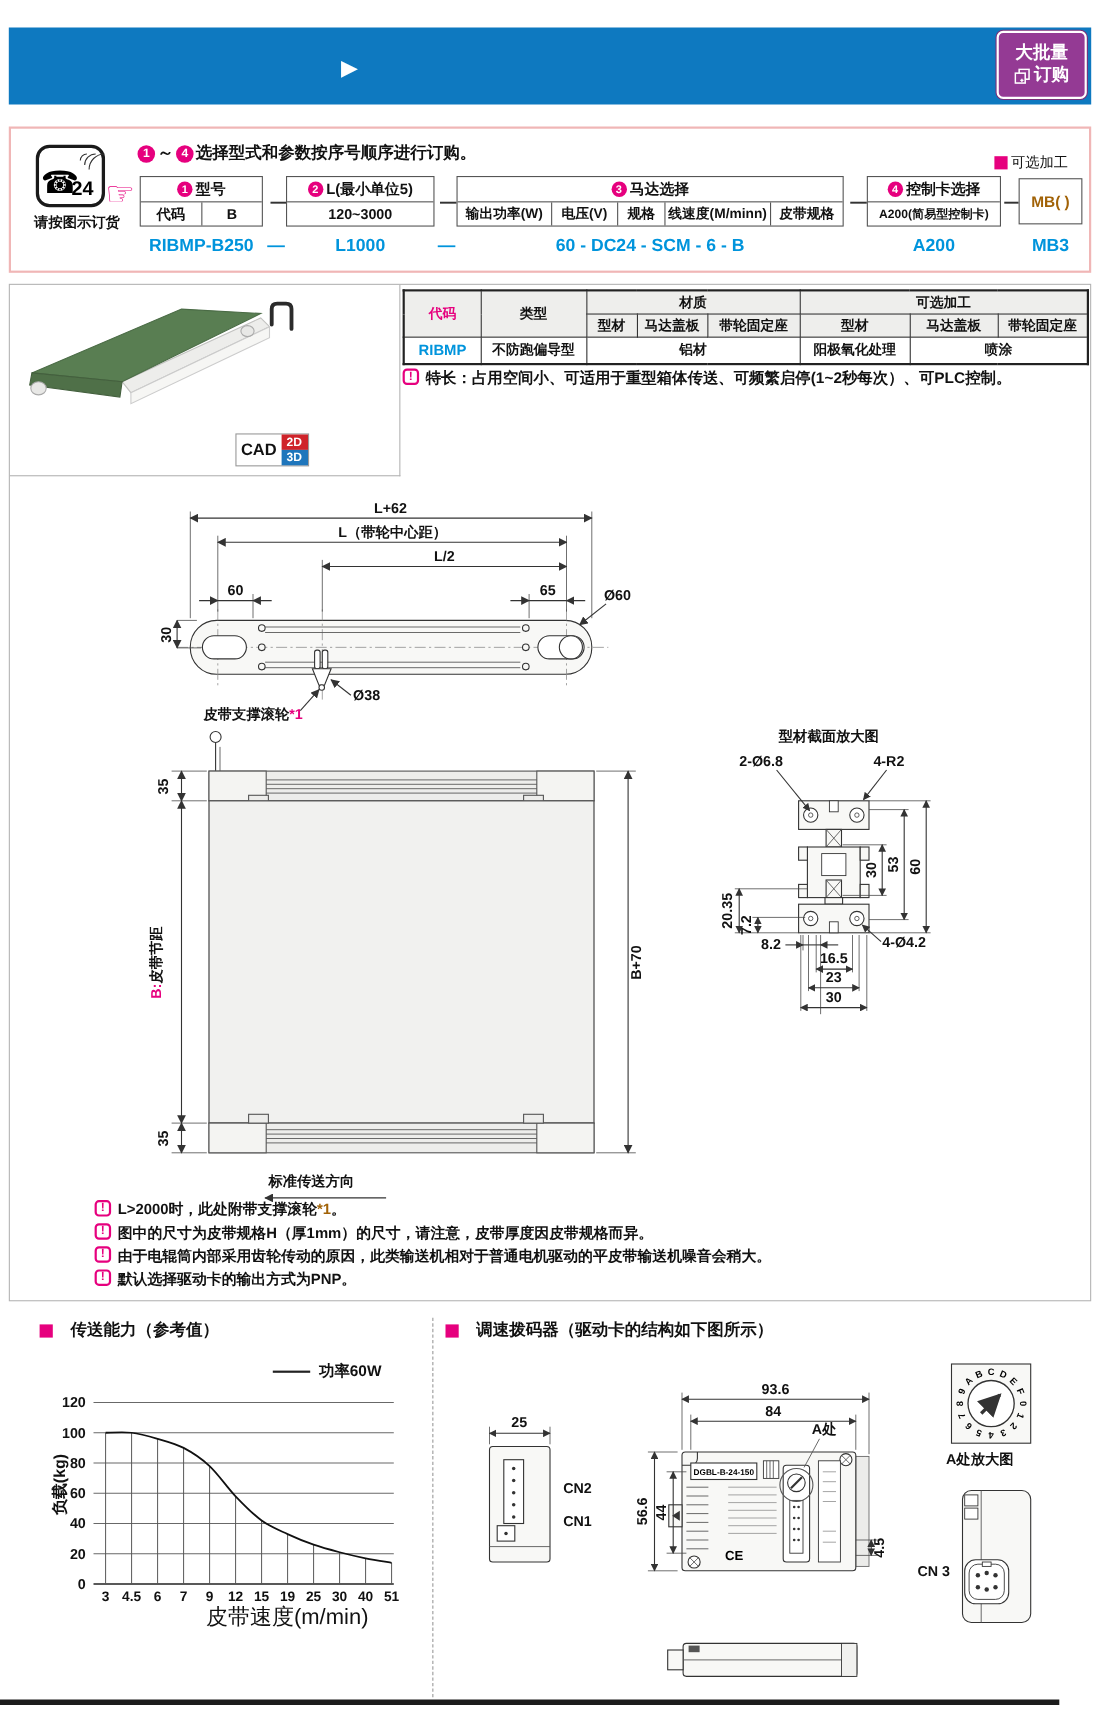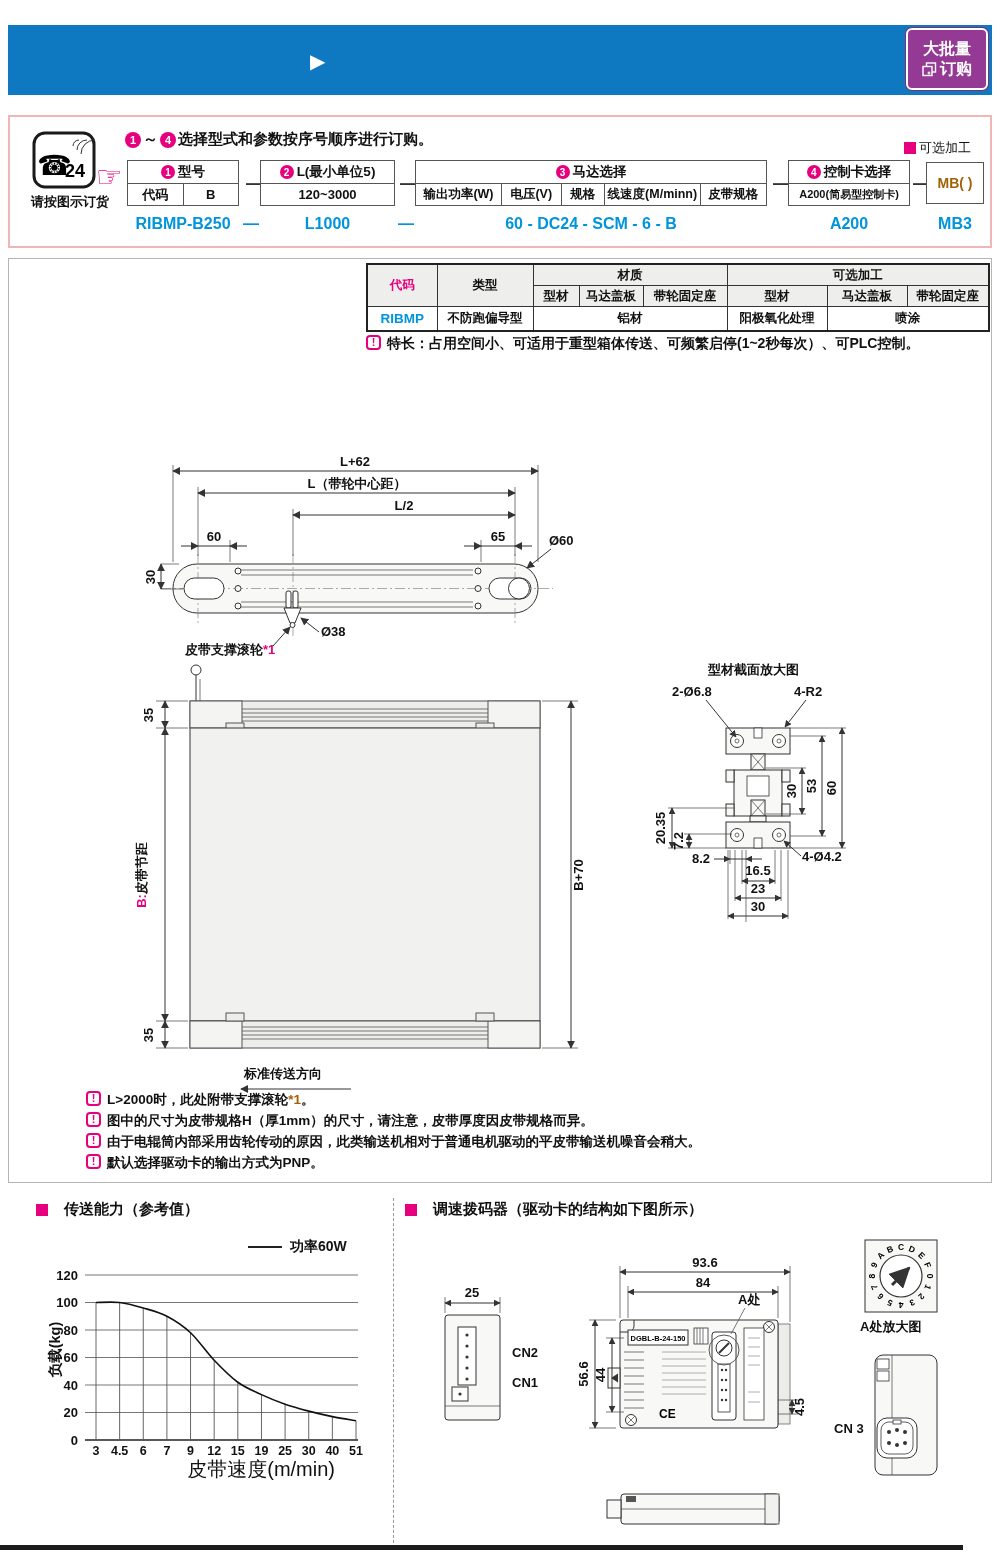--- a/index.html
+++ b/index.html
@@ -181,20 +181,38 @@
     <div class="ex" style="left:233px;color:#0094dc;">—</div>
     <div class="ex" style="left:250px;width:135px;">L1000</div>
     <div class="ex" style="left:388px;color:#0094dc;">—</div>
     <div class="ex" style="left:405px;width:352px;">60 - DC24 - SCM - 6 - B</div>
     <div class="ex" style="left:778px;width:122px;">A200</div>
     <div class="ex" style="left:916px;width:58px;">MB3</div>
   </div>
 
   <div id="mid" class="abs">
 
+    <div id="prodbox" class="abs">
+      <svg class="abs" style="left:6px;top:10px;" width="340" height="120" viewBox="0 0 340 120">
+        <polygon points="96,78 222,20 230,28 104,88" fill="#ededeb" stroke="#c2c2c0" stroke-width="1"></polygon>
+        <polygon points="104,88 230,28 230,38 104,98" fill="#f6f6f4" stroke="#cccccc" stroke-width="1"></polygon>
+        <polygon points="14,70 150,12 222,16 96,78" fill="#597e52" stroke="#4a6b45" stroke-width="1"></polygon>
+        <polygon points="14,70 96,78 94,92 12,81" fill="#4f7048" stroke="#44603e" stroke-width="1"></polygon>
+        <ellipse cx="20" cy="84" rx="7" ry="6" fill="#e8e8e6" stroke="#aaa"></ellipse>
+        <ellipse cx="210" cy="32" rx="6" ry="5" fill="#e8e8e6" stroke="#aaa"></ellipse>
+        <path d="M232,26 L232,12 Q232,7 237,7 L245,7 Q250,7 250,12 L250,30" fill="none" stroke="#2b2b2b" stroke-width="3.5" stroke-linecap="round"></path>
+      </svg>
+      <div id="cadbadge" class="abs">
+        <div class="cadtxt">CAD</div>
+        <div class="dcol">
+          <div class="d2">2D</div>
+          <div class="d3">3D</div>
+        </div>
+      </div>
+    </div>
 
     <div id="spectable" class="abs">
       <table style="width:622px;border:2px solid #222;">
         <colgroup>
             <col style="width:70px">
             <col style="width:96px">
             <col style="width:46px">
             <col style="width:64px">
             <col style="width:84px">
             <col style="width:100px">

